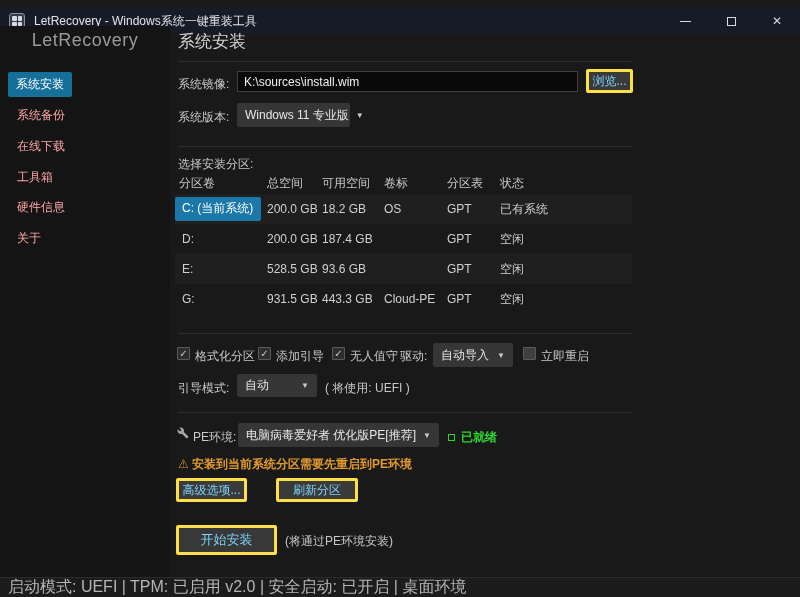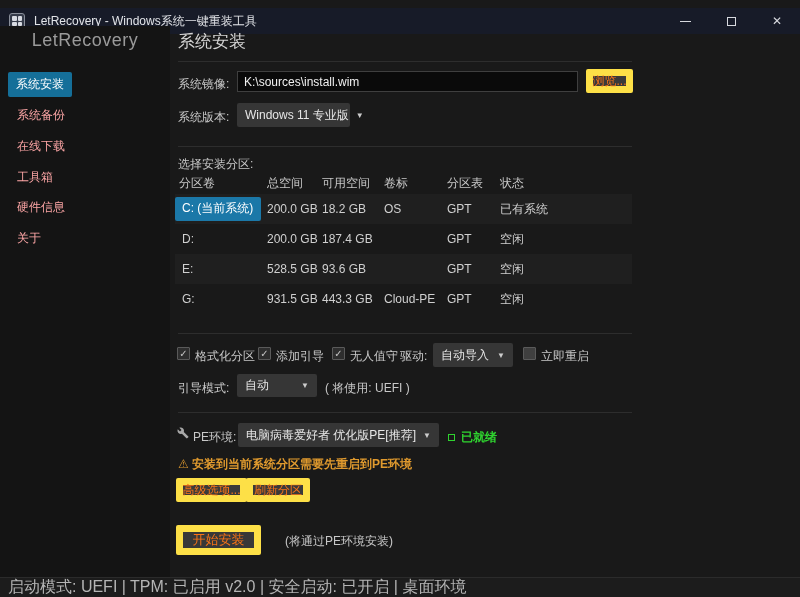--- a/index.html
+++ b/index.html
@@ -20,21 +20,21 @@
 
   
   .sidebar { position:absolute; left:0; top:26px; width:170px; height:551px; background:#141414; }
   .logo { position:absolute; left:0; top:4px; width:170px; text-align:center; font-size:18px; color:#9a9a9a; letter-spacing:.5px; }
   .nav-item { position:absolute; left:0; width:170px; height:25px; line-height:25px; padding-left:17px; font-size:12px; color:#fca5a5; }
   .nav-item.active { left:8px; width:64px; padding-left:0; text-align:center; background:#156f99; border-radius:2px; color:#fff; }
 
   
   .sep { position:absolute; height:1px; background:#2d2d2d; }
   .lbl { position:absolute; font-size:12px; color:#c8c8c8; white-space:nowrap; }
-  .btn { position:absolute; background:#3a3a3a; border:7px solid #fde047; border-radius:2px; color:#f97316; font-size:12px; display:flex; align-items:center; justify-content:center; white-space:nowrap; }
+  .btn { position:absolute; background:#3a3a3a; border:3px solid #fde047; border-radius:2px; color:#7dd3fc; font-size:12px; display:flex; align-items:center; justify-content:center; white-space:nowrap; }
   .dropdown { position:absolute; background:#363636; border-radius:2px; color:#e6e6e6; font-size:12px; display:flex; align-items:center; justify-content:space-between; padding:0 8px; white-space:nowrap; }
   .dropdown .caret { font-size:8px; color:#cccccc; margin-left:7px; }
   .checkbox { position:absolute; width:13px; height:13px; background:#2e2e2e; border:1px solid #5a5a5a; border-radius:1px; display:flex; align-items:center; justify-content:center; font-size:10px; color:#c4c4c4; }
   .checkbox.unchecked { background:#3f3f3f; }
 
   
   .page-title { position:absolute; left:178px; top:30px; font-size:17px; color:#d4d4d4; }
   .img-input { position:absolute; left:237px; top:71px; width:341px; height:21px; background:#0a0a0a; border:1px solid #3f3f3f; color:#f0f0f0; font-size:12px; padding:0 6px; font-family:inherit; }
 
   
@@ -189,22 +189,22 @@
     <span class="sq"></span>
     <span>已就绪</span>
   </div>
 
   <div class="warn">
     <span>⚠</span>
     <span>安装到当前系统分区需要先重启到PE环境</span>
   </div>
 
   <div class="btn" style="left:176px; top:478px; width:71px; height:24px;">高级选项...</div>
-  <div class="btn" style="left:246px; top:478px; width:64px; height:24px;text-align:right;">刷新分区</div>
-
-  <div class="btn" style="left:176px; top:525px; width:85px; height:30px; font-size:13px; background:#383838;">开始安装</div>
+  <div class="btn" style="left:276px; top:478px; width:82px; height:24px;text-align:right;">刷新分区</div>
+
+  <div class="btn" style="left:176px; top:525px; width:101px; height:30px; font-size:13px; background:#383838;">开始安装</div>
   <div class="install-note">(将通过PE环境安装)</div>
 
   <div class="statusbar">
     <span>启动模式: UEFI | TPM: 已启用 v2.0 | 安全启动: 已开启 | 桌面环境</span>
   </div>
 
 </div>
 
 </body></html>

